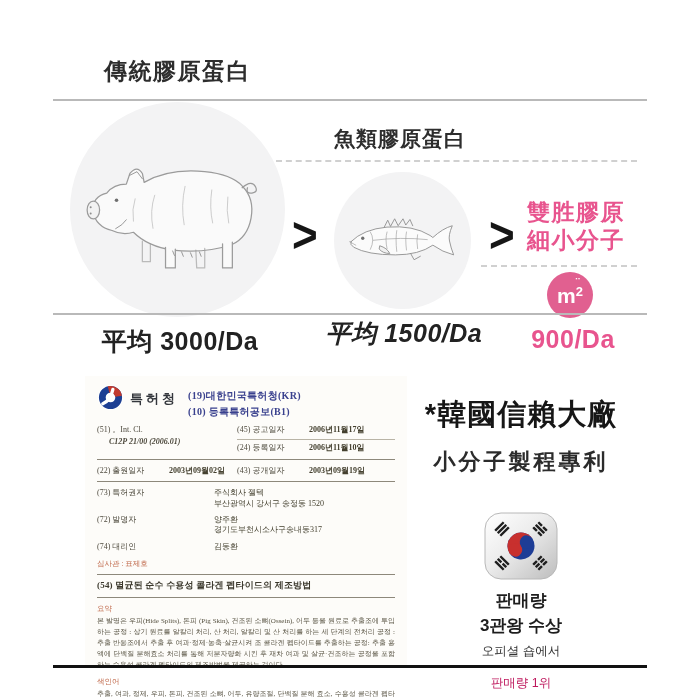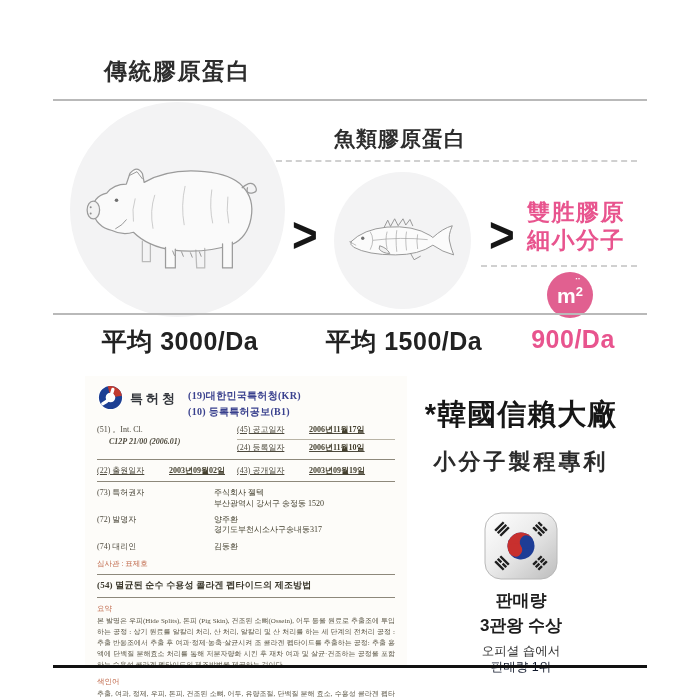--- a/index.html
+++ b/index.html
@@ -30,37 +30,37 @@
   .claim { left:527px; top:199px; font-size:23px; font-weight:700; color:#e8548e; line-height:1.2; letter-spacing:1.5px; }
 
   .m2-badge { left:547px; top:272px; width:46px; height:46px; border-radius:50%; background:#e16090;
               color:#fff; display:flex; align-items:center; justify-content:center; font-weight:700; }
   .m2-badge .m   { font-size:21px; line-height:1; }
   .m2-badge .two { font-size:13px; line-height:1; position:relative; top:-4px; }
   .m2-badge .dots{ position:absolute; top:-8px; left:0px; font-size:12px; line-height:1; }
 
   .avg { font-size:25px; font-weight:700; color:#222; text-align:center; letter-spacing:.5px; }
   .avg1 { left:68px;  top:325px; width:224px; }
-  .avg2 { left:292px; top:325px; width:224px; }
+  .avg2 { left:292px; top:317px; width:224px;font-style:italic; }
   .avg3 { left:493px; top:325px; width:160px; color:#e8548e; }
 
   
   .doc { left:85px; top:376px; width:322px; height:289px; background:#fdfcf9;
          font-family:"Liberation Serif", serif; color:#4e4a3e; font-size:8px;
          padding:8px 12px; box-sizing:border-box; line-height:1.3; }
   .doc-header { display:flex; align-items:flex-start; }
   .kipo-name { font-family:"Liberation Sans", sans-serif; font-weight:700; font-size:13px;
                color:#34373d; letter-spacing:3px; margin:7px 0 0 6px; }
   .doc-head-right { margin:4px 0 0 10px; color:#3a418e; font-size:10px; font-weight:700;
                     line-height:1.55; letter-spacing:.3px; }
   .frow { display:flex; margin-top:6px; }
   .fcol-l { width:47%; }
   .fcol-r { width:53%; }
   .intcl-val { font-style:italic; font-weight:700; margin:2px 0 0 12px; }
-  .daterow { display:flex;text-decoration:underline; }
+  .daterow { display:flex; }
   .daterow .dlabel { width:72px; }
   .daterow .dval   { font-weight:600; color:#44402f; }
   .daterow.first { border-bottom:1px solid #b9b4a6; padding-bottom:4px; margin-bottom:3px; }
   .docline { border:none; border-top:1px solid #8d887b; margin:5px 0 0 0; }
   .prow { display:flex; margin-top:6px;gap:37px; }
   .plabel { width:80px; flex:none; }
   .pval  { color:#44402f; }
   .pval .addr { display:block; }
   .examiner { color:#c0694b; font-size:7.5px; margin-top:7px; }
   .title54 { font-weight:700; font-size:9px; color:#3b382c; margin:5px 0; letter-spacing:.2px; }
@@ -68,21 +68,21 @@
   .small-text { font-size:7px; line-height:1.55; color:#565140; text-align:justify; }
 
   
   .right-col { left:405px; top:395px; width:232px; text-align:center; }
   .headline { font-size:29px; font-weight:700; color:#161616; letter-spacing:1px; }
   .subline  { font-size:22px; font-weight:600; color:#2b2b2b; margin-top:12px; letter-spacing:3px; }
   .flag-badge { margin-top:34px; }
   .award-l1 { font-size:17px; font-weight:700; color:#1d1d1d; margin-top:8px; }
   .award-l2 { font-size:17px; font-weight:700; color:#1d1d1d; margin-top:2px; }
   .shop-l   { font-size:12.5px; color:#333; margin-top:6px; line-height:1.3; }
-  .shop-l2  { font-size:12.5px; color:#0f172a; line-height:1.3; }
+  .shop-l2  { font-size:12.5px; color:#be185d; line-height:1.3;margin-top:16px; }
 
   svg { display:block; }
 </style>
 </head>
 <body>
 
 <div id="canvas">
 
   <div class="abs top-title">傳統膠原蛋白</div>
   <div class="abs hr hr1"></div>

